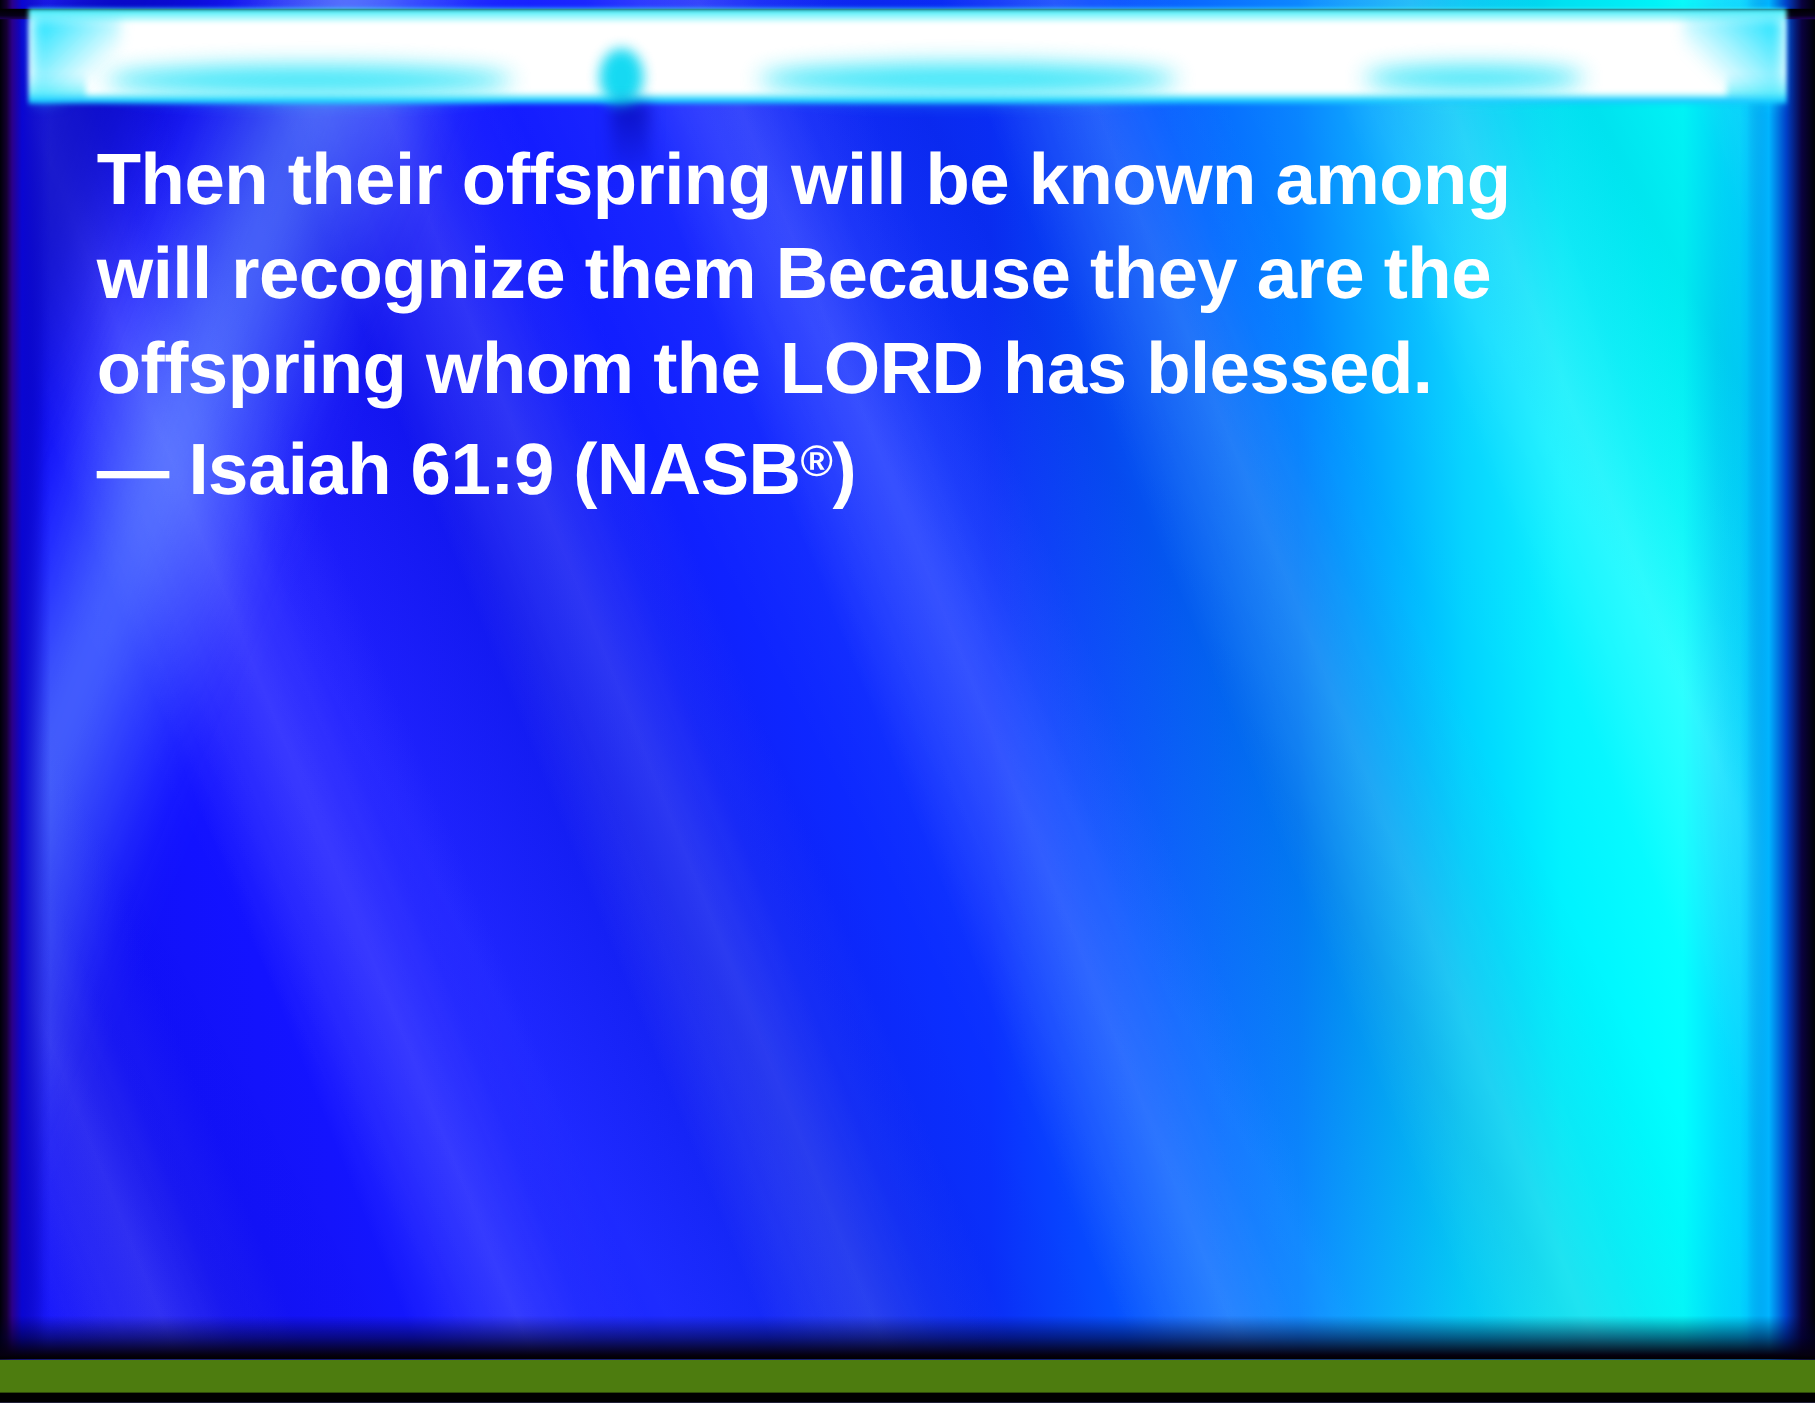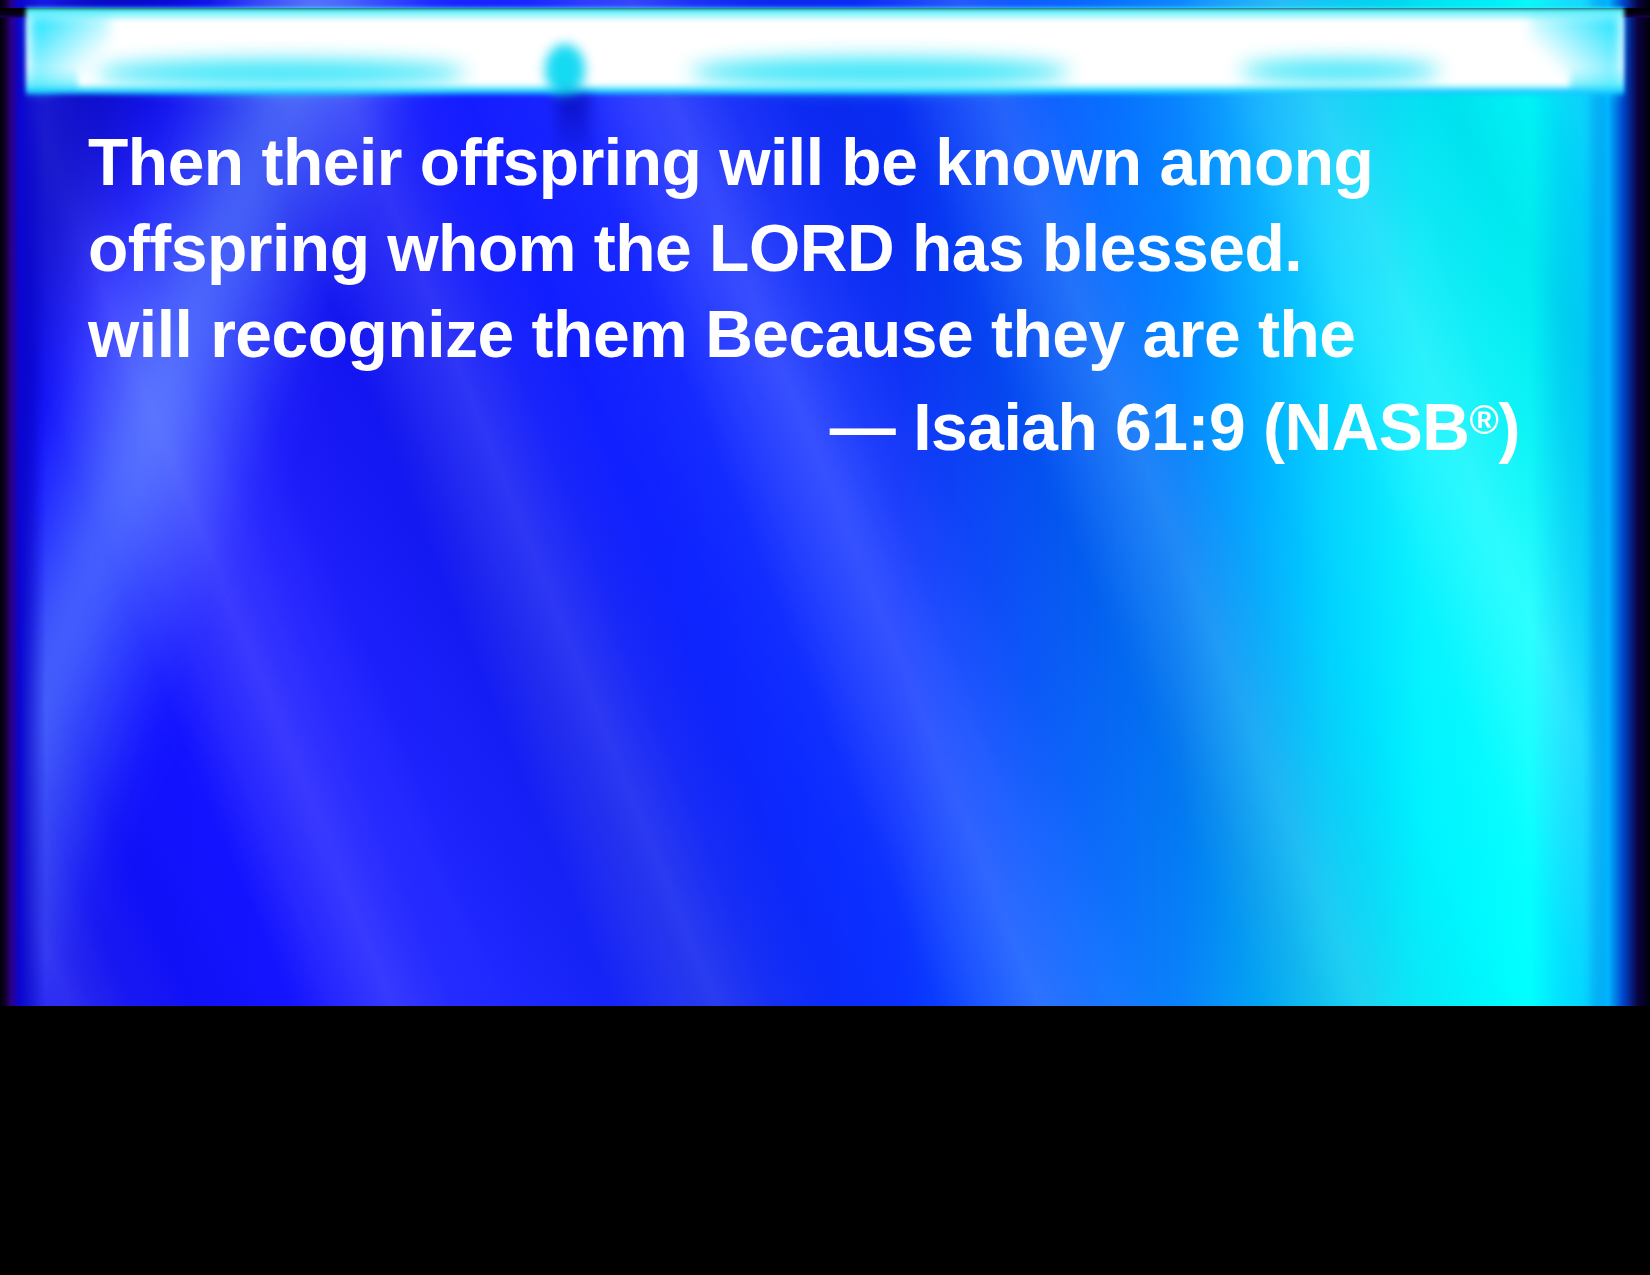--- a/index.html
+++ b/index.html
@@ -10,22 +10,22 @@
   body {
     width: 1650px;
     height: 1275px;
     overflow: hidden;
     font-family: "Liberation Sans", sans-serif;
   }
 
   #slide {
     position: relative;
     width: 1650px;
-    height: 1006px;
-    background: #701a75;
+    height: 1266px;
+    background: #4d7c0f;
     overflow: hidden;
   }
 
   
   #panel {
     position: absolute;
     left: 0px;
     top: 0px;
     width: 1650px;
     height: 1236px;
@@ -197,21 +197,20 @@
     color: #ffffff;
     font-family: "Liberation Sans", sans-serif;
     font-weight: bold;
     font-size: 66px;
     line-height: 86px;
     letter-spacing: -0.5px;
     white-space: nowrap;
     font-stretch: condensed;
   }
   .verse-line.attribution {
-    text-align: right;
     padding-right: 8px;
   }
   .reg-mark {
     font-size: 40px;
     vertical-align: 16px;
     font-weight: bold;
   }
 </style>
 </head>
 <body>
@@ -237,18 +236,18 @@
     <div class="hb-blob hb-b2"></div>
     <div class="hb-blob hb-b3"></div>
     <div class="hb-blob hb-b4"></div>
     <div class="hb-corner-l"></div>
     <div class="hb-corner-r"></div>
     <div class="hb-tail"></div>
   </div>
 
   <div id="verse">
     <div class="verse-line">Then their offspring will be known among</div>
+    <div class="verse-line">will recognize them Because they are the</div>
     <div class="verse-line">offspring whom the LORD has blessed.</div>
-    <div class="verse-line">will recognize them Because they are the</div>
     <div class="verse-line attribution"><span>—</span><span>&nbsp;</span><span>Isaiah 61:9</span><span>&nbsp;</span><span>(NASB</span><span class="reg-mark">®</span><span>)</span></div>
   </div>
 
 </div>
 
 </body></html>

